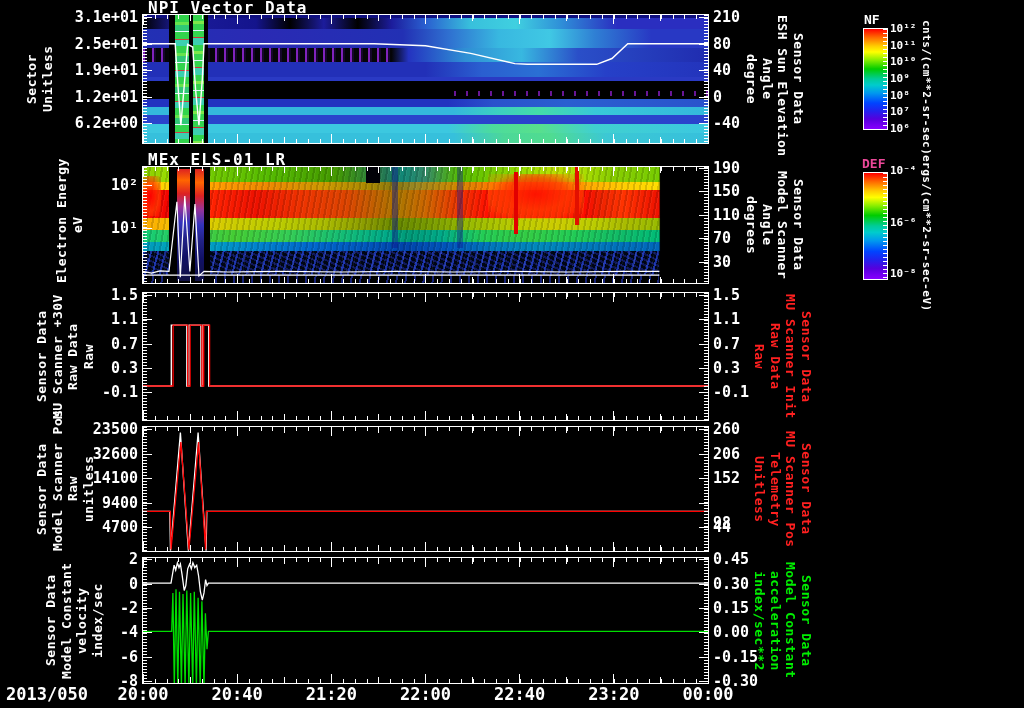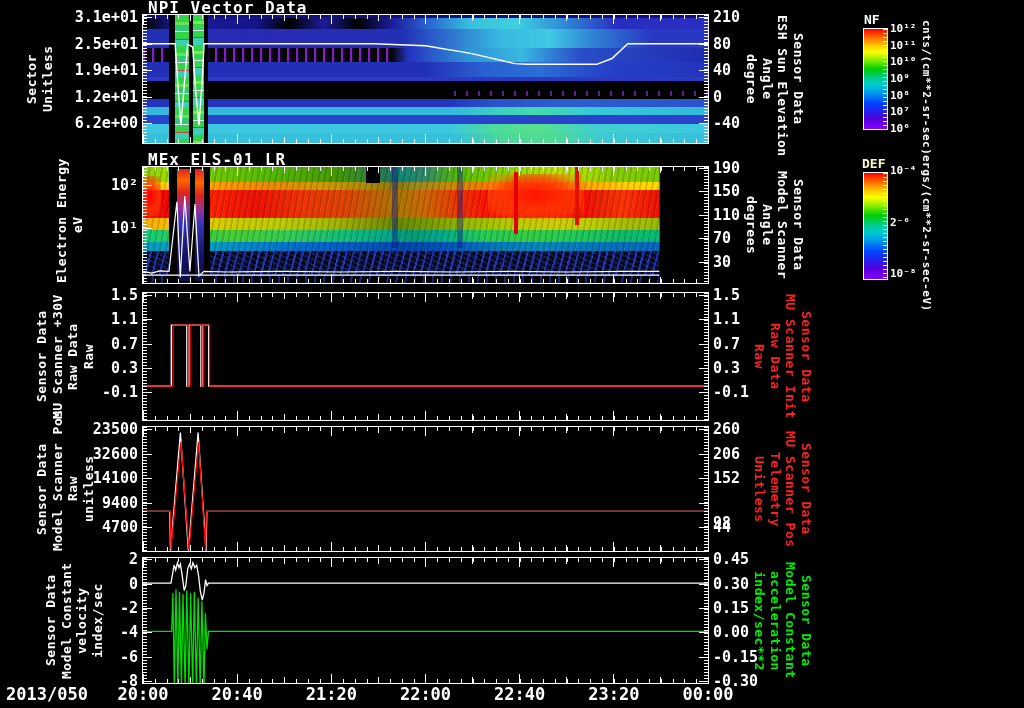--- a/index.html
+++ b/index.html
@@ -47,27 +47,27 @@
         <div class="cbtick" style="left: 890px; top: 38.7px;">10¹¹</div>
         <div class="cbtick" style="left: 890px; top: 55.3px;">10¹⁰</div>
         <div class="cbtick" style="left: 890px; top: 72px;">10⁹</div>
         <div class="cbtick" style="left: 890px; top: 88.7px;">10⁸</div>
         <div class="cbtick" style="left: 890px; top: 105.3px;">10⁷</div>
         <div class="cbtick" style="left: 890px; top: 122px;">10⁶</div>
       </div>
     <div class="cb-units" style="left:920px;top:20px;height:122px;">cnts/(cm**2-sr-sec)</div>
   </div>
   <div>
-    <div class="cb-label" id="cb2-label" style="left: 862px; top: 156px; color: #fef9c3;">DEF</div>
+    <div class="cb-label" id="cb2-label" style="left: 862px; top: 156px; color: #ec4899;">DEF</div>
     <div class="cb-bar" id="cb2-bar" style="left:863px;top:172px;width:23px;height:106px;">
         <div class="cb-tickstrip"></div>
       </div>
     <div id="cb2-ticks">
         <div class="cbtick" style="left: 890px; top: 164px;">10⁻⁴</div>
-        <div class="cbtick" style="left: 890px; top: 215.82px;">2⁻⁶</div>
+        <div class="cbtick" style="left: 890px; top: 215.82px;">16⁻⁶</div>
         <div class="cbtick" style="left: 890px; top: 266.7px;">10⁻⁸</div>
       </div>
     <div class="cb-units" style="left:920px;top:155px;height:150px;">ergs/(cm**2-sr-sec-eV)</div>
   </div>
   <div id="datelab">2013/050</div>
   <div id="xlabels">
       <div class="xlab" style="left: 96px;">20:00</div>
       <div class="xlab" style="left: 190.167px;">20:40</div>
       <div class="xlab" style="left: 284.333px;">21:20</div>
       <div class="xlab" style="left: 378.5px;">22:00</div>

